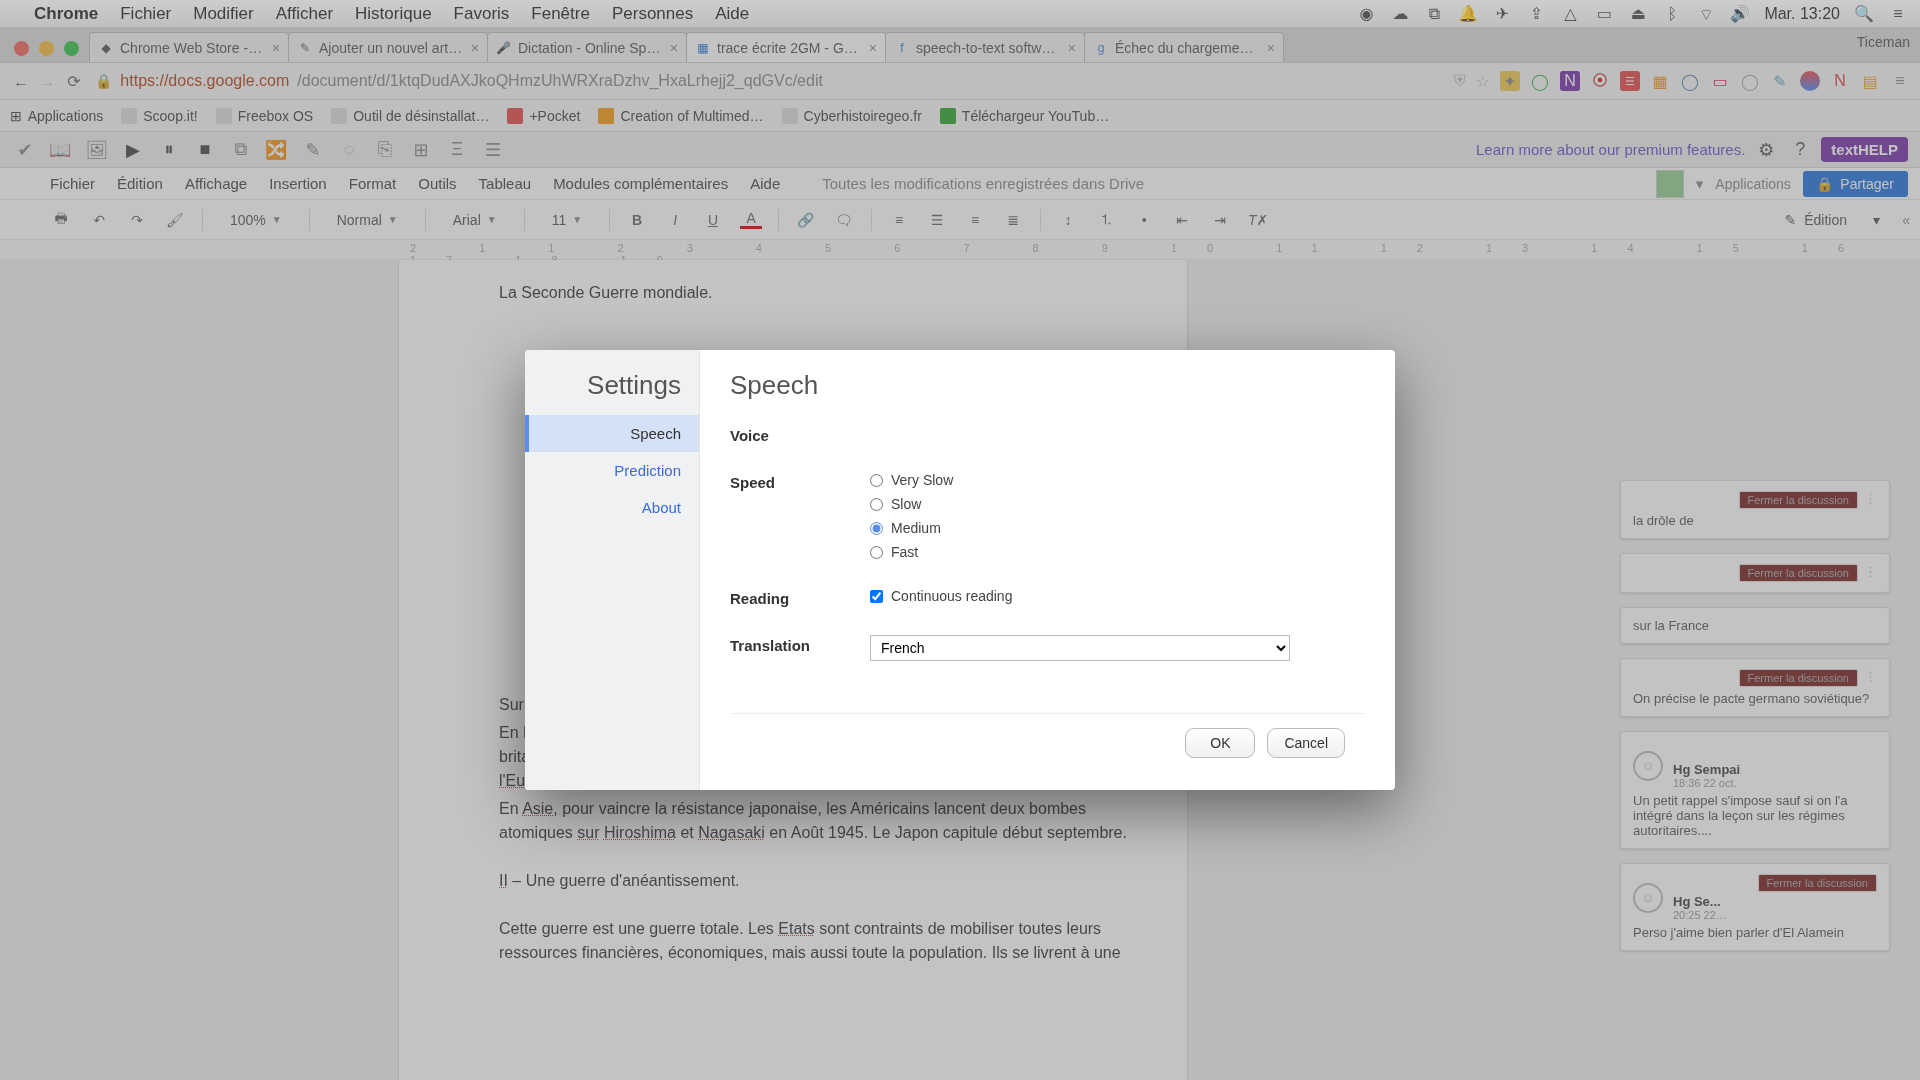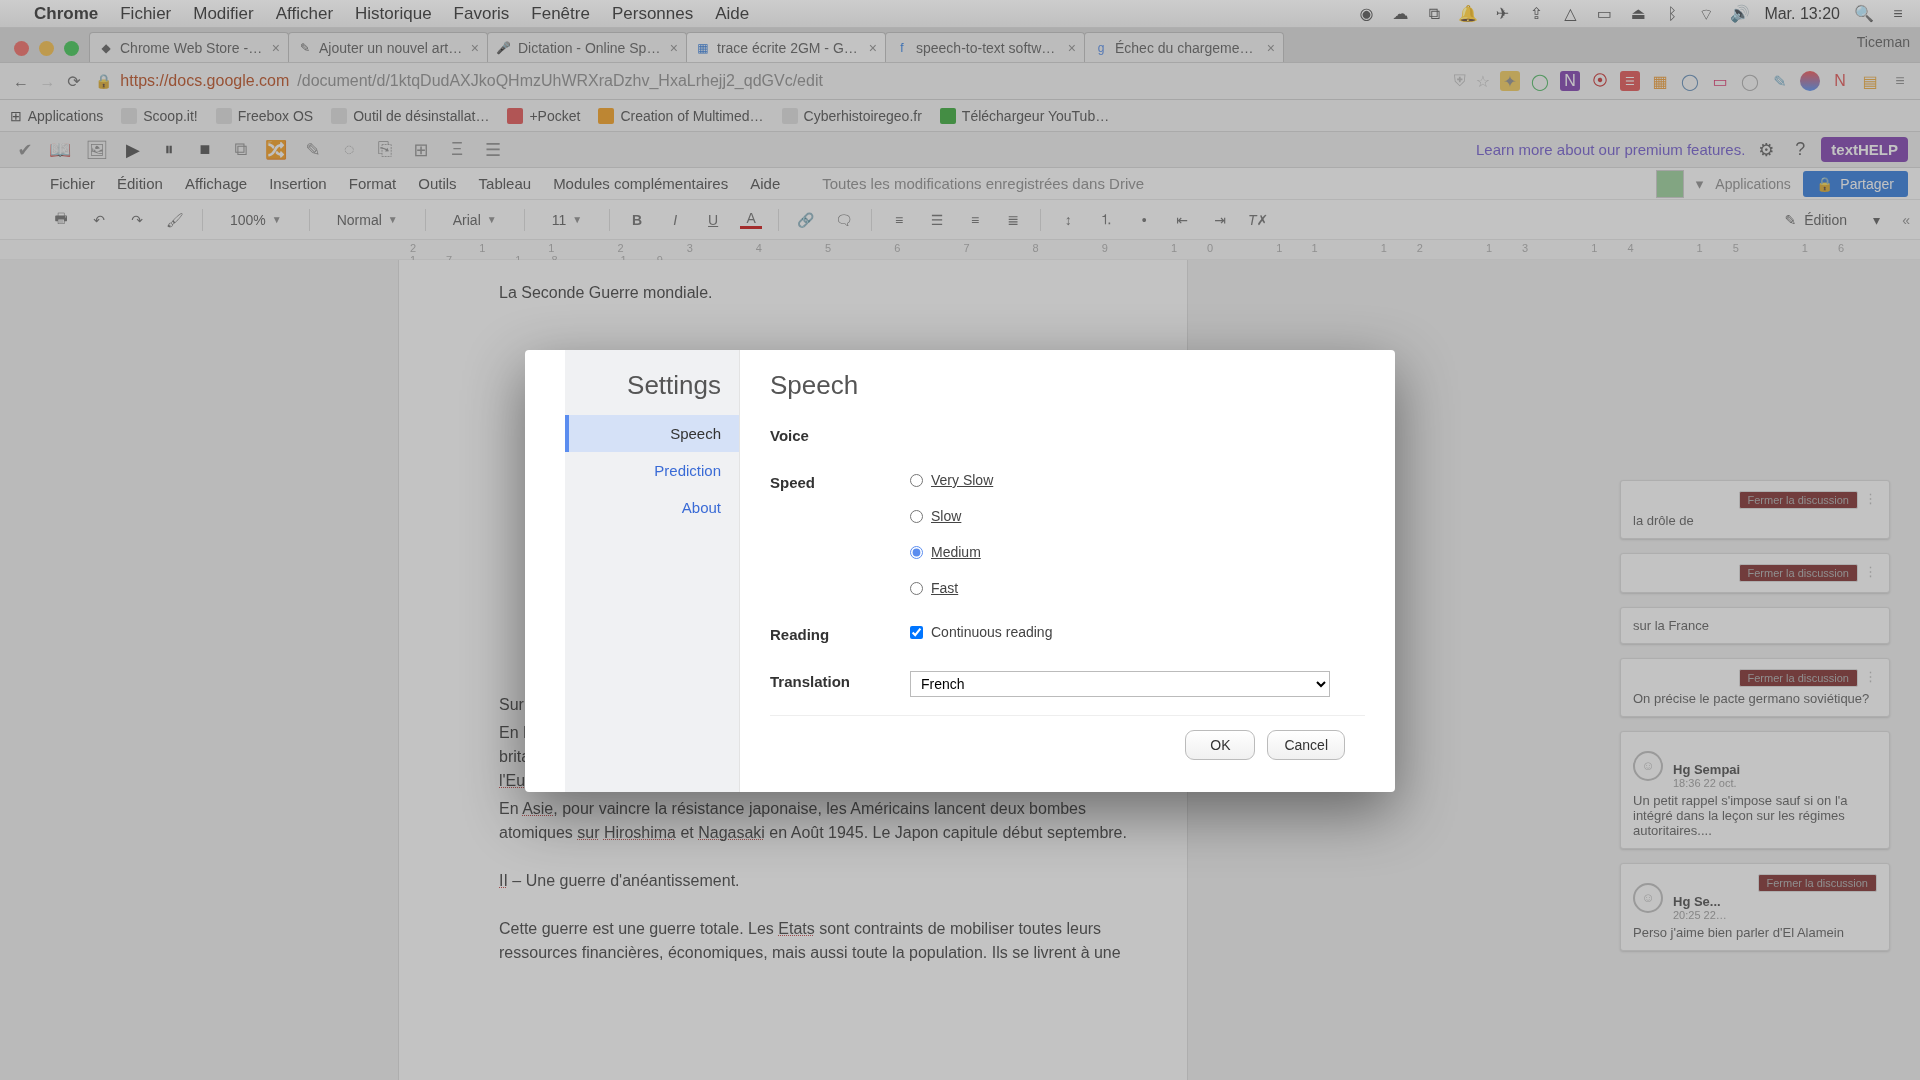--- a/index.html
+++ b/index.html
@@ -79,32 +79,32 @@
   .comment-card .hdr .av{ width:30px; height:30px; border-radius:50%; border:2px solid #bbb; display:inline-flex; align-items:center; justify-content:center; color:#bbb;}
   .comment-card .hdr .nm{ font-weight:bold; color:#404040;margin-top:20px;}
   .comment-card .hdr .tm{ color:#999; font-size:11px;}
   .comment-card .closebtn { float:right; color:#aaa; font-size:11px; background:#7f1d1d; border:1px solid #ddd; border-radius:2px; padding:2px 8px;}
   .comment-card .dot3{ float:right; color:#bbb; margin-left:6px;}
 
   
   .overlay { position:absolute; inset:0; background:rgba(120,120,120,.35); display:flex; align-items:flex-start; justify-content:center; }
   .modal { margin-top:350px; width:870px; background:#fff; border-radius:4px; box-shadow:0 20px 60px rgba(0,0,0,.45); display:flex; flex-direction:column; overflow:hidden;}
   .modal-body { display:flex; min-height:440px;}
-  .modal-sidebar { width:175px; background:#f0f1f3; border-right:1px solid #e3e3e3;margin-left:40px; }
+  .modal-sidebar { width:175px; background:#f0f1f3; border-right:1px solid #e3e3e3; }
   .modal-sidebar h2 { font-size:26px; font-weight:400; color:#555; text-align:right; padding:20px 18px 14px; }
   .ms-item { text-align:right; padding:10px 18px; font-size:15px; color:#3a6bd6; cursor:pointer;}
   .ms-item.active { background:#d5e1f7; border-left:4px solid #5b8def; color:#333;}
   .modal-main { flex:1; padding:20px 30px 18px; display:flex; flex-direction:column;}
   .modal-main h2 { font-size:26px; font-weight:400; color:#555; margin-bottom:24px;}
   .row { display:flex; align-items:flex-start; margin-bottom:28px;}
   .row.slim { margin-bottom:18px;}
   .row label.k { width:140px; font-weight:bold; font-size:15px; color:#333; padding-top:2px;}
   .row .v { flex:1; }
   .row select { width:420px; height:26px; font-size:14px; border:1px solid #bbb; background:#fff; padding:0 6px;}
-  .radios { display:flex; flex-direction:column; gap:20px; font-size:14px; color:#444;text-decoration:underline;}
+  .radios { display:flex; flex-direction:column; gap:8px; font-size:14px; color:#444;}
   .radios label { display:flex; align-items:center; gap:8px;}
   .radios input { accent-color:#5b8def; }
   .chk { font-size:14px; color:#444; display:flex; align-items:center; gap:8px;}
   .modal-footer { display:flex; justify-content:flex-end; gap:12px; padding:14px 20px; border-top:1px solid #eee;}
   .btn { min-width:70px; padding:6px 16px; border:1px solid #bbb; background:linear-gradient(#fff,#f0f0f0); border-radius:9px; font-size:14px; color:#333; cursor:pointer;}
 
   .dim { filter: brightness(.92) grayscale(.1); }
 </style>
 </head>
 <body>

